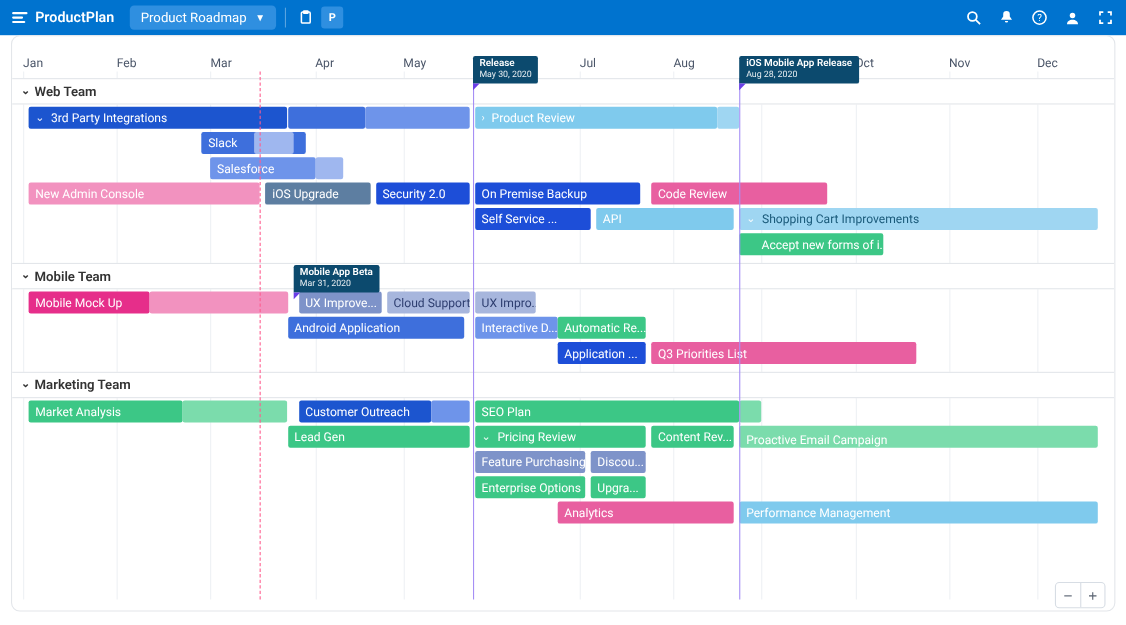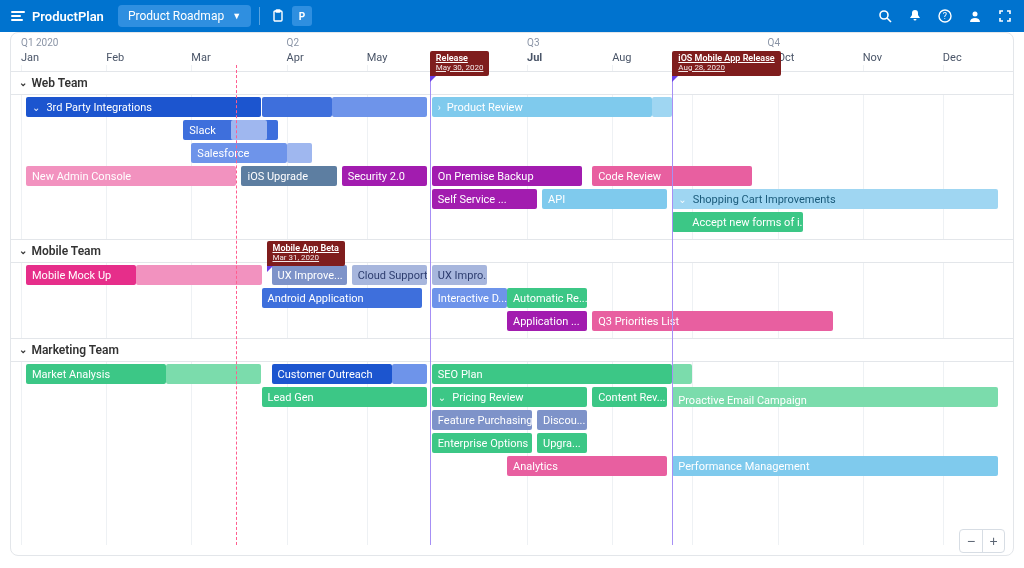--- a/index.html
+++ b/index.html
@@ -17,40 +17,40 @@
 
 
 .timeline-wrap { position: absolute; top: 32px; left: 10px; right: 10px; bottom: 12px; border: 1px solid #e3e6ea; border-radius: 8px; background: #fff; padding-top: 32px; }
 .quarters { position: absolute; top: 4px; left: 0; right: 0; height: 12px; font-size: 10px; color: #8a94a6; }
 .months { position: absolute; top: 18px; left: 0; right: 0; height: 14px; font-size: 11px; color: #4a5568; }
 .tick { position: absolute; }
 .gridline { position: absolute; top: 32px; bottom: 10px; width: 1px; background: #eef1f4; }
 .today-line { position: absolute; top: 32px; bottom: 10px; width: 0; border-left: 1px dashed #ff5d8f; z-index: 3; }
 
 
-.milestone { position: absolute; top: 18px; background: #7f1d1d; color: #fff; font-size: 9px; line-height: 1.1; padding: 3px 6px 3px 6px; border-radius: 2px 2px 2px 0; z-index: 4; text-decoration: underline; }
+.milestone { position: absolute; top: 18px; background: #0c4a6e; color: #fff; font-size: 9px; line-height: 1.1; padding: 3px 6px 3px 6px; border-radius: 2px 2px 2px 0; z-index: 4; }
 .milestone::after { content: ''; position: absolute; top: 100%; left: 0; border-top: 6px solid #6a3fe6; border-right: 6px solid transparent; }
 .milestone .ms-title { font-weight: 600; display: block; }
 .milestone .ms-date { font-size: 8px; opacity: .9; display: block; }
 .milestone-line { position: absolute; top: 38px; bottom: 10px; width: 1px; background: #a68ff5; z-index: 2; }
 
 
 .content { position: absolute; top: 38px; left: 0; right: 0; bottom: 0; overflow: hidden; }
 .lane-header { font-size: 12px; font-weight: 600; padding: 4px 8px; display: flex; align-items: center; gap: 4px; color: #333; border-top: 1px solid #e3e6ea; border-bottom: 1px solid #e3e6ea; background: #fff; }
 .lane-body { position: relative; }
 .row { position: relative; height: 23px; }
 .bar { position: absolute; top: 2px; height: 20px; border-radius: 2px; color: #fff; font-size: 11px; display: flex; align-items: center; padding: 0 6px; overflow: hidden; white-space: nowrap; text-overflow: ellipsis; cursor: pointer; }
 .bar .chev { margin-right: 6px; font-size: 10px; color: rgba(255,255,255,.9); }
 
 
 .c-blue { background: #1c55cf; }
 .c-blue-mid { background: #3e6fdc; }
 .c-blue-lt { background: #6e94ea; }
 .c-blue-pale { background: #9fb7ef; }
-.c-cyan { background: #a21caf; }
+.c-cyan { background: #1d4ed8; }
 .c-cyan-lt { background: #7fcaed; }
 .c-sky { background: #9fd6f2; color: #1a5a7a; }
 .c-steel { background: #5d7ea1; }
 .c-pink { background: #e85fa0; align-items: center; }
 .c-pink-lt { background: #f292bf; }
 .c-magenta { background: #e62e8a; }
 .c-green { background: #3cc786; }
 .c-green-lt { background: #7bdcac; align-items: flex-end; }
 .c-slate { background: #7e93c9; }
 .c-slate-lt { background: #a7b6dd; color: #2d3d6f; }
@@ -118,33 +118,27 @@
     <div class="top-iconbtn">
       <svg width="14" height="14" viewBox="0 0 14 14" fill="none" stroke="#fff" stroke-width="1.6">
           <path d="M2 5V2h3M12 5V2H9M2 9v3h3M12 9v3H9"></path>
         </svg>
     </div>
   </div>
 </div>
 
 <div class="timeline-wrap">
 
-  <div class="quarters" id="quarters">
-      <span class="tick" style="left: 1%;">Q1 2020</span>
-      <span class="tick" style="left: 27.5%;">Q2</span>
-      <span class="tick" style="left: 51.5%;">Q3</span>
-      <span class="tick" style="left: 75.5%;">Q4</span>
-    </div>
   <div class="months" id="months">
       <span class="tick" style="left: 1%;">Jan</span>
       <span class="tick" style="left: 9.5%; text-align: center;">Feb</span>
       <span class="tick" style="left: 18%;">Mar</span>
       <span class="tick" style="left: 27.5%;">Apr</span>
       <span class="tick" style="left: 35.5%;">May</span>
-      <span class="tick" style="left: 51.5%; font-weight: bold;">Jul</span>
+      <span class="tick" style="left: 51.5%;">Jul</span>
       <span class="tick" style="left: 60%;">Aug</span>
       <span class="tick" style="left: 68%;">Sep</span>
       <span class="tick" style="left: 76.5%;">Oct</span>
       <span class="tick" style="left: 85%;">Nov</span>
       <span class="tick" style="left: 93%;">Dec</span>
     </div>
   <div id="gridlines">
       <div class="gridline" style="left: 1%;"></div>
       <div class="gridline" style="left: 9.5%;"></div>
       <div class="gridline" style="left: 18%;"></div>

